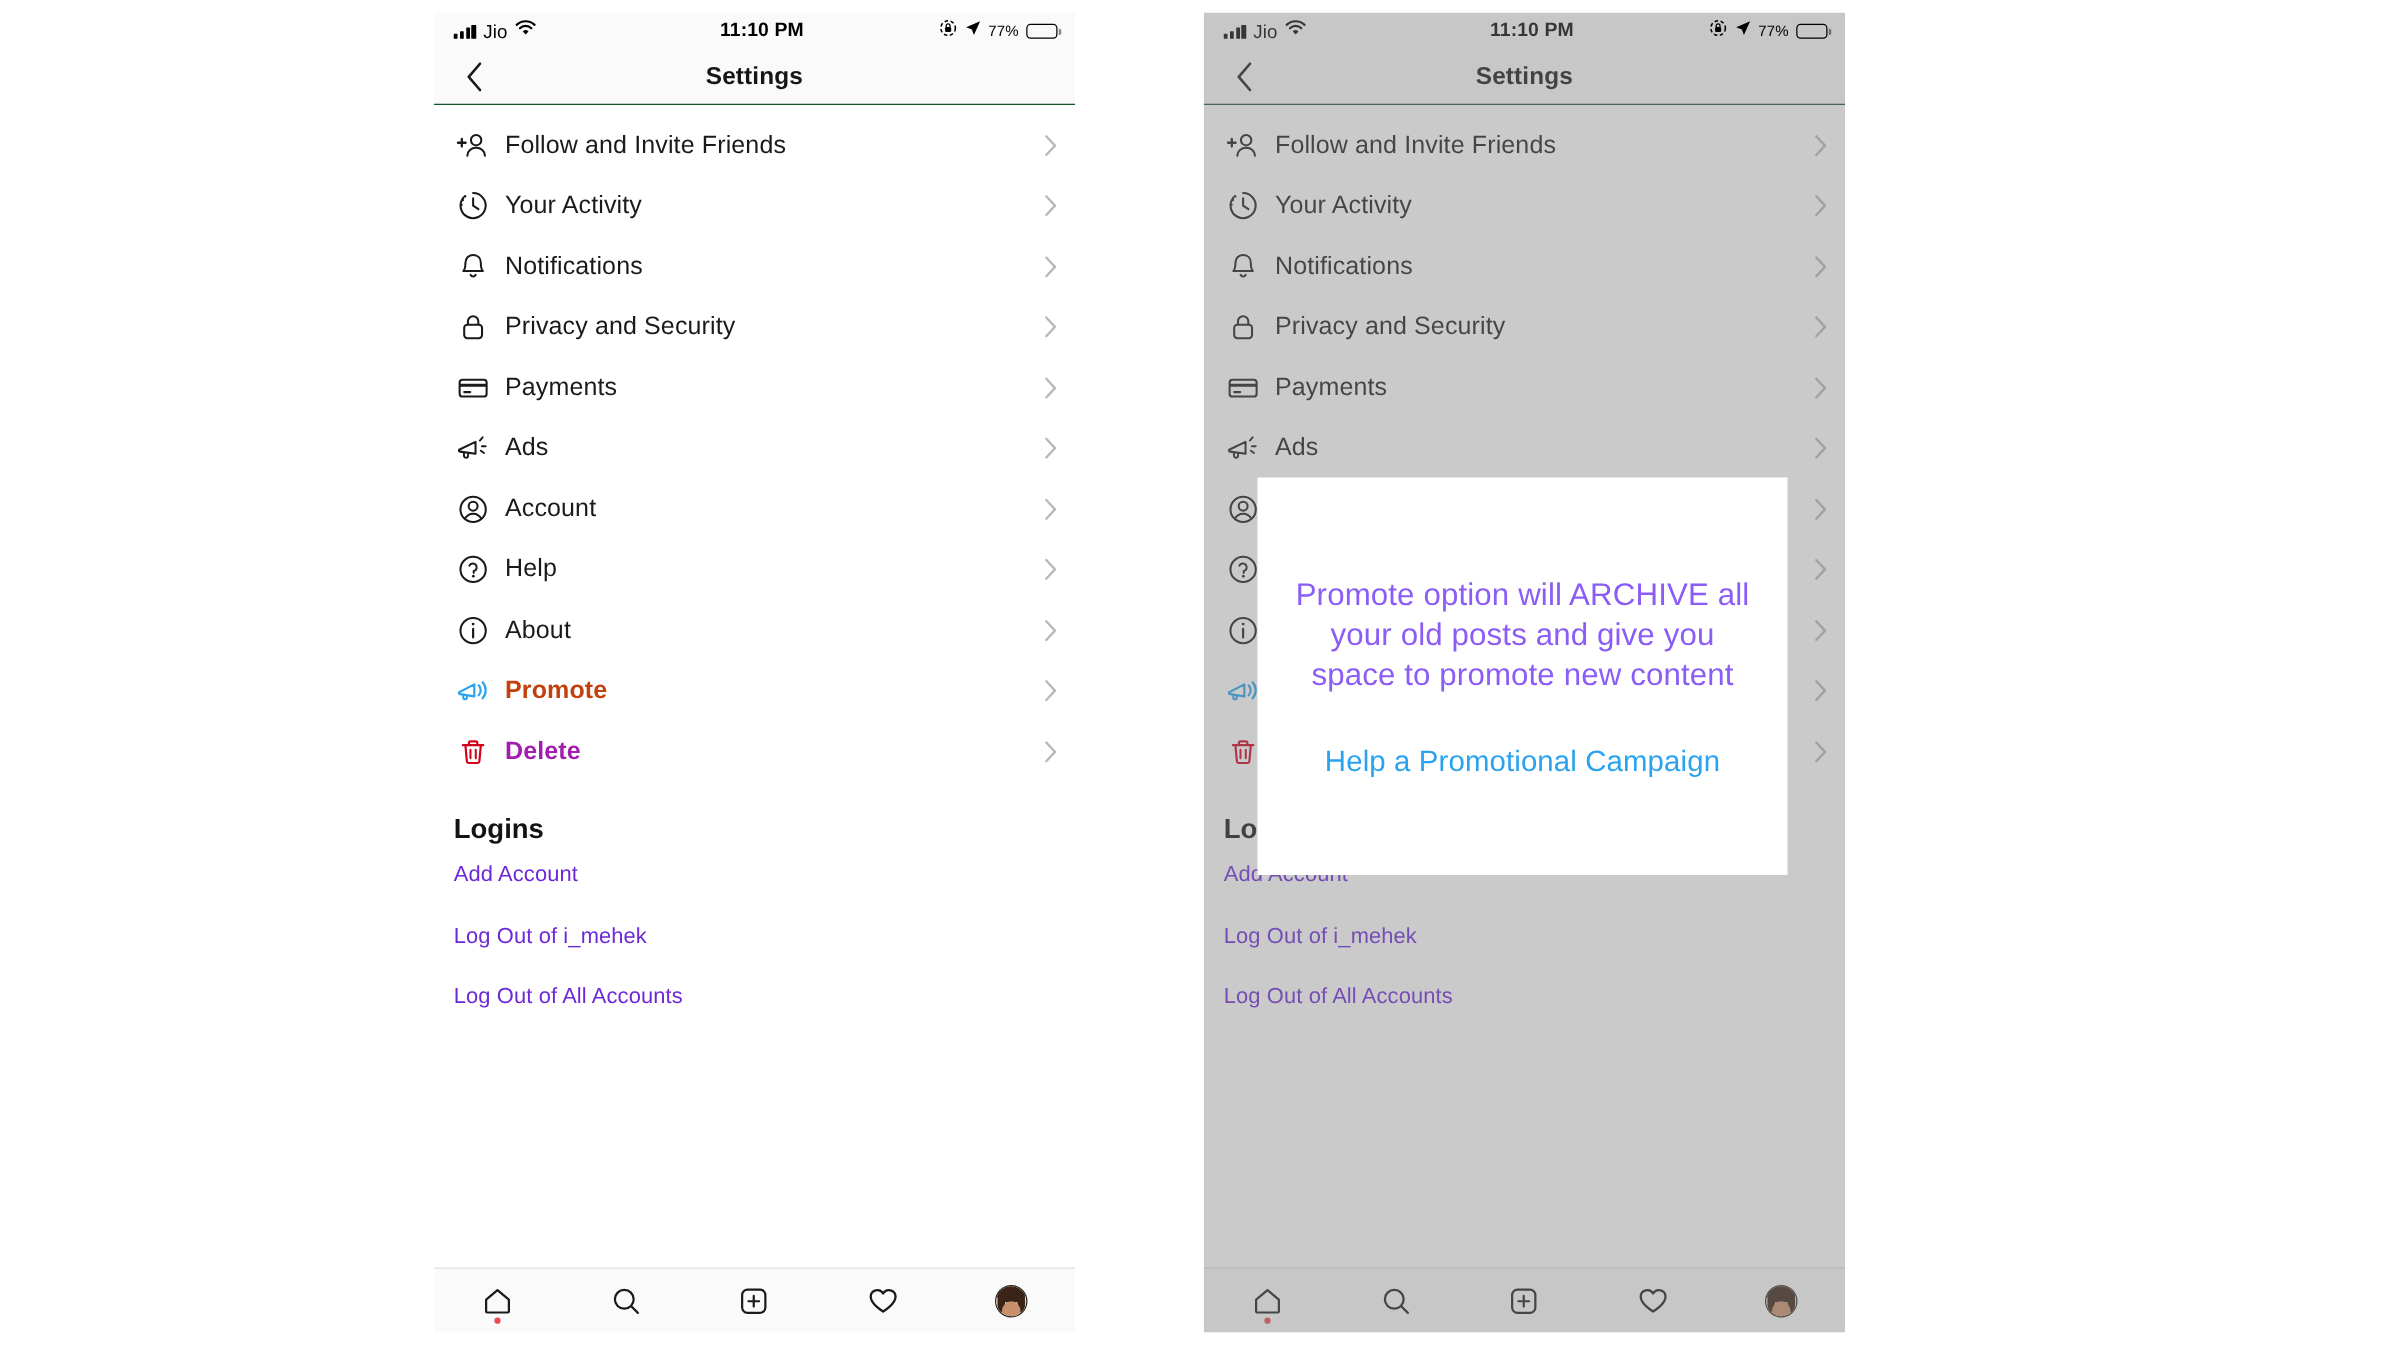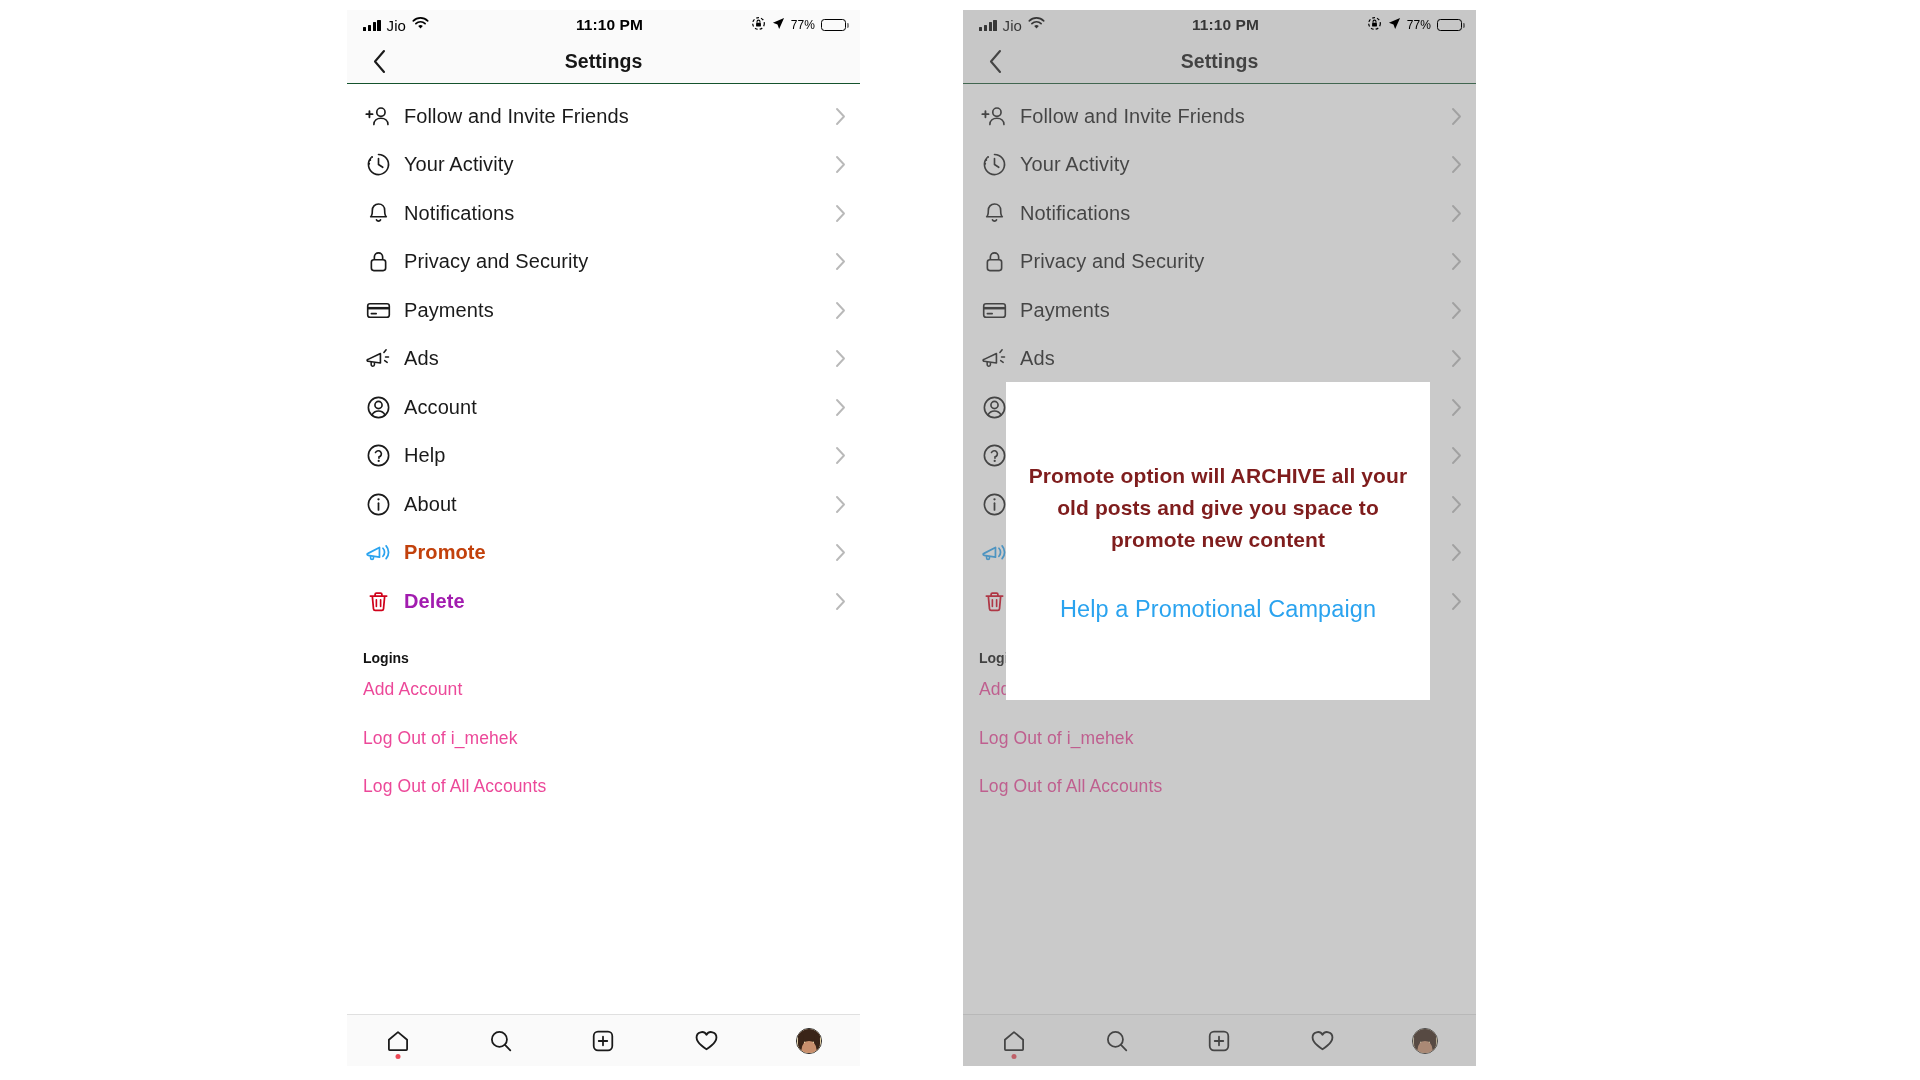--- a/index.html
+++ b/index.html
@@ -81,25 +81,25 @@
   .row .lbl{
     font-size:20px; color:#1a1a1a; flex:1; letter-spacing:.1px;
   }
   .row .chev{ flex:none; display:flex; align-items:center; }
   .row.accent .lbl{ color:#c2410c; font-weight:bold; }
   .row.danger .lbl{ color:#a21caf; font-weight:bold; }
 
   
   .section-gap{ height:24px; }
   .section-title{
-    padding:0 16px; font-size:14px; font-weight:bold; color:#131313;
+    padding:0 16px; font-size:22px; font-weight:bold; color:#131313;
   }
   .link-row{
     height:48.5px; display:flex; align-items:center; padding:0 16px;
-    font-size:17.5px; color:#ec4899; cursor:pointer; letter-spacing:.1px;
+    font-size:17.5px; color:#6d28d9; cursor:pointer; letter-spacing:.1px;
   }
 
   
   .tabbar{
     position:absolute; left:0; right:0; bottom:0; height:52px;
     background:#fafafa; border-top:1px solid #e0e0e0;
     display:flex; align-items:center; justify-content:space-around;
   }
   .tab{ position:relative; width:60px; height:52px;
         display:flex; align-items:center; justify-content:center; cursor:pointer;}
@@ -139,22 +139,22 @@
   }
   .modal{
     position:absolute;
     left:43px; top:372px; width:424px; height:318px;
     background:#ffffff;
     display:flex; flex-direction:column;
     align-items:center; justify-content:center;
     padding:0 22px;
   }
   .modal-text{
-    font-size:21px; line-height:32px; color:#7f1d1d;
-    text-align:center; font-weight:bold; letter-spacing:.1px;
+    font-size:25px; line-height:32px; color:#8b5cf6;
+    text-align:center; font-weight:normal; letter-spacing:.1px;
   }
   .modal-cta{
     margin-top:40px; font-size:23.5px; color:#2aa3ef;
     text-align:center; cursor:pointer; letter-spacing:.1px;
   }
 </style>
 </head>
 <body>
 
 <div class="stage">

